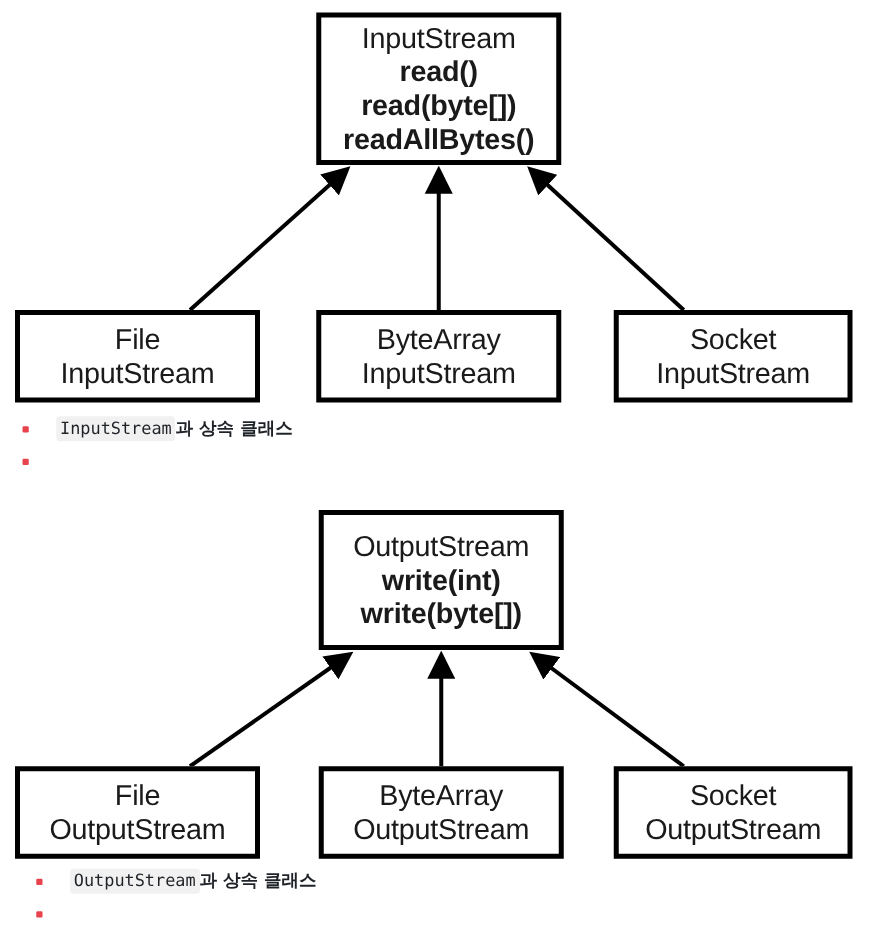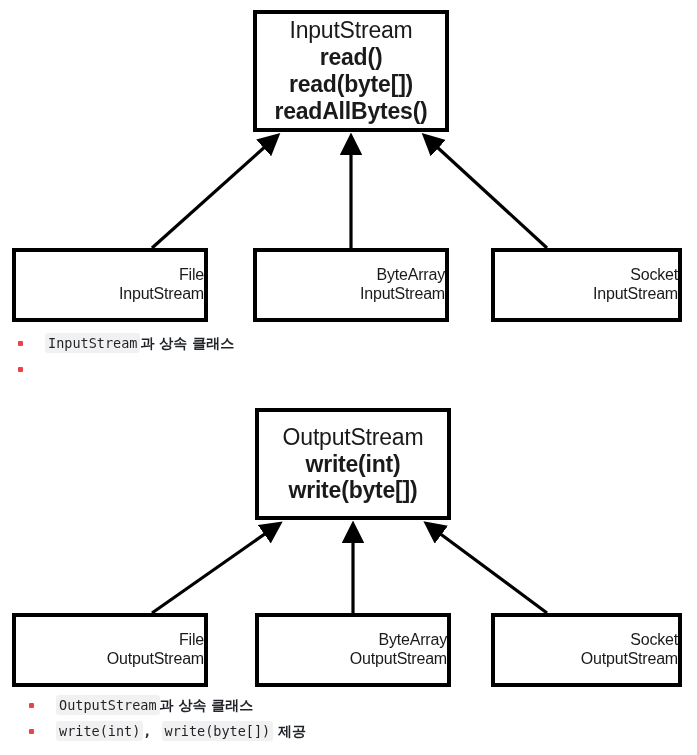--- a/index.html
+++ b/index.html
@@ -50,21 +50,21 @@
   .node .line {
     display: block;
     line-height: 1.17;
     white-space: nowrap;
     letter-spacing: -0.2px;
   }
   .node .line.reg  { font-weight: 400; }
   .node .line.bold { font-weight: 700; }
 
   .node.parent { font-size: 23px; }
-  .node.leaf   { font-size: 16px; align-items: flex-end; }
+  .node.leaf   { font-size: 23px; }
 
   
   #node-inputstream        { left: 253px; top: 10px;  width: 196px; height: 122px; }
   #node-fileinputstream    { left: 12px;  top: 248px; width: 196px; height: 74px; }
   #node-bytearrayinput     { left: 253px; top: 248px; width: 196px; height: 74px; }
   #node-socketinput        { left: 491px; top: 248px; width: 191px; height: 74px; }
 
   
   #node-outputstream       { left: 255px; top: 10px;  width: 196px; height: 112px; }
   #node-fileoutputstream   { left: 12px;  top: 215px; width: 196px; height: 74px; }
@@ -207,15 +207,14 @@
   </div>
 </div>
 
 <div class="bullets output">
   <div class="bullet-row">
     <span class="bullet-dot"></span>
     <span class="bullet-text" id="bo0"><code class="cs">OutputStream</code><span class="kr">과 상속 클래스</span></span>
   </div>
   <div class="bullet-row">
     <span class="bullet-dot"></span>
-    <span class="bullet-text" id="bo1"><code class="cs">write(int)</code><span class="sep">, </span><code class="cs">write(byte[])</code><span class="kr"> 제공</span></span>
   </div>
 </div>
 
 </body></html>

